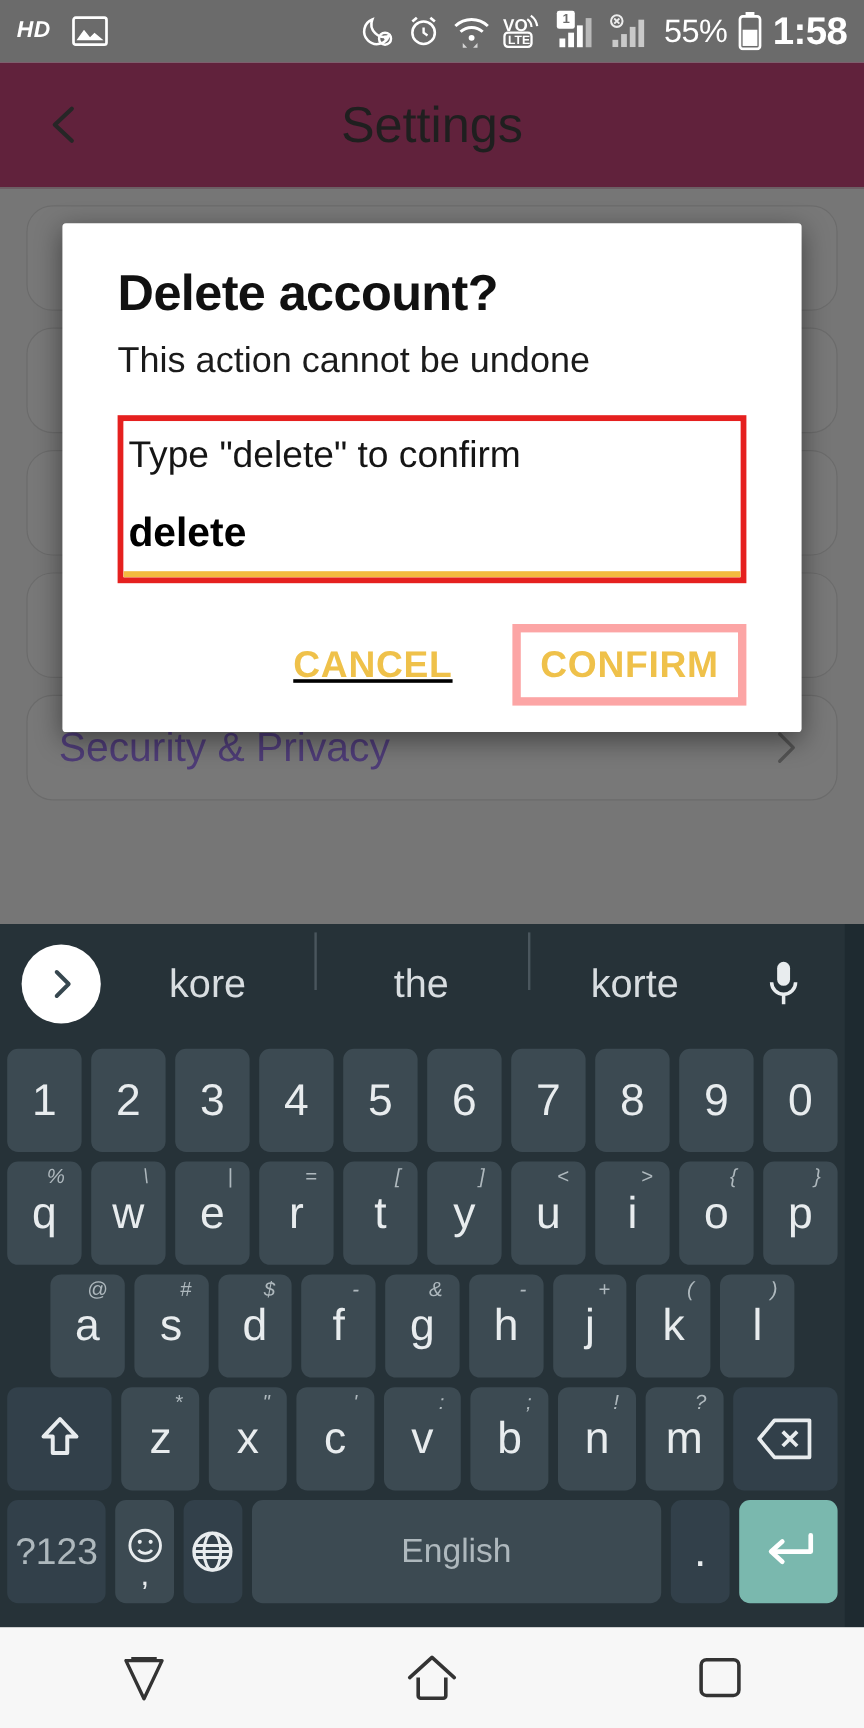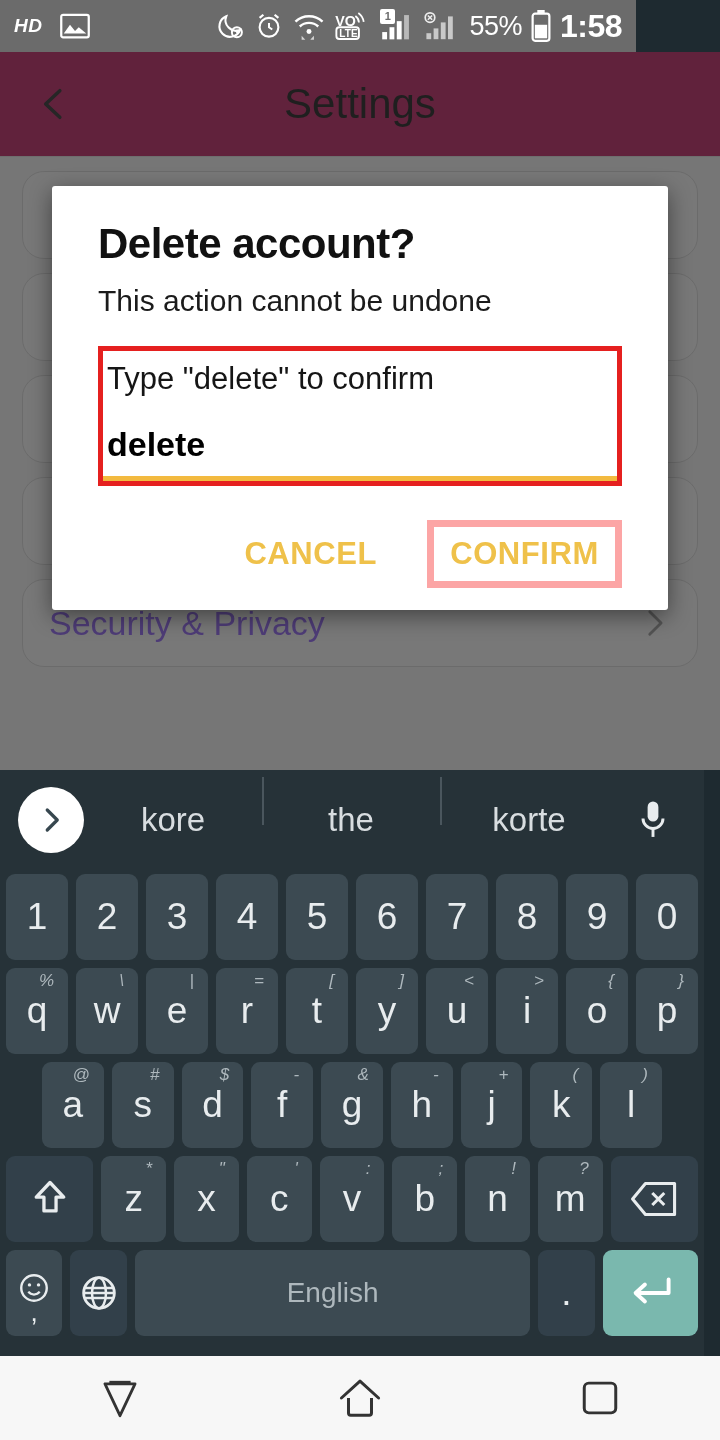--- a/index.html
+++ b/index.html
@@ -7,21 +7,21 @@
     width: 720px; height: 1440px;
     background: #1e2a30;
     font-family: "Liberation Sans", sans-serif;
     overflow: hidden;
   }
   #screen { position: relative; width: 720px; height: 1440px; }
 
   
   .statusbar {
     position: absolute; top: 0; left: 0;
-    width: 636px; height: 52px;
+    width: 720px; height: 52px;
     background: #6b6b6b;
     display: flex; align-items: center;
     padding: 0 14px;
     color: #fff;
   }
   .sb-left { display: flex; align-items: center; gap: 18px; }
   .sb-right { margin-left: auto; display: flex; align-items: center; gap: 9px; }
   .hd-txt { font-size: 19px; font-weight: bold; font-style: italic; letter-spacing: .5px; }
   .icn { display: inline-flex; align-items: center; justify-content: center; }
   .batt-pct { font-size: 27px; font-weight: 500; letter-spacing: -.5px; }
@@ -92,21 +92,21 @@
   .field {
     background: #fff;
     padding: 10px 4px 0 4px;
     border-bottom: 5px solid #f3ba3f;
   }
   .field-label { font-size: 31px; color: #151515; }
   .field-value { font-size: 34px; color: #000; font-weight: 700; margin-top: 28px; padding-bottom: 12px; }
 
   .actions {
     display: flex; align-items: center; justify-content: flex-end;
-    gap: 4px; margin-top: 34px;
+    gap: 4px; margin-top: 34px; text-decoration: underline;
   }
   .btn {
     background: none; border: none;
     font-family: "Liberation Sans", sans-serif;
     font-size: 31px; font-weight: 700;
     color: #efc14a; letter-spacing: .6px;
     padding: 14px 22px; cursor: pointer;
   }
   .btn-wrap-hl { border: 7px solid #fca5a5; padding: 0; margin-left: 24px; }
   .btn-wrap-hl .btn { padding: 9px 16px; }
@@ -469,20 +469,21 @@
         </span>
       <span class="key fn wide">
         <svg width="48" height="40" viewBox="0 0 28 22">
             <path d="M9 2h17v18H9L1.5 11z" fill="none" stroke="#e8ecee" stroke-width="1.8" stroke-linejoin="round"></path>
             <path d="M13 7.5l7 7M20 7.5l-7 7" stroke="#e8ecee" stroke-width="1.8"></path>
           </svg>
       </span>
     </div>
 
     <div class="krow">
+      <span class="key fn wide" style="font-size:31px;color:#aeb8bd;">?123</span>
       <span class="key emoji-key narrow">
         <svg width="34" height="34" viewBox="0 0 24 24" style="margin-bottom:10px;">
             <circle cx="12" cy="12" r="9" fill="none" stroke="#e8ecee" stroke-width="1.7"></circle>
             <circle cx="8.8" cy="9.8" r="1.2" fill="#e8ecee"></circle>
             <circle cx="15.2" cy="9.8" r="1.2" fill="#e8ecee"></circle>
             <path d="M8 14.6a5 5 0 0 0 8 0" fill="none" stroke="#e8ecee" stroke-width="1.6"></path>
           </svg>
         <span class="sub">,</span>
       </span>
       <span class="key fn narrow">

